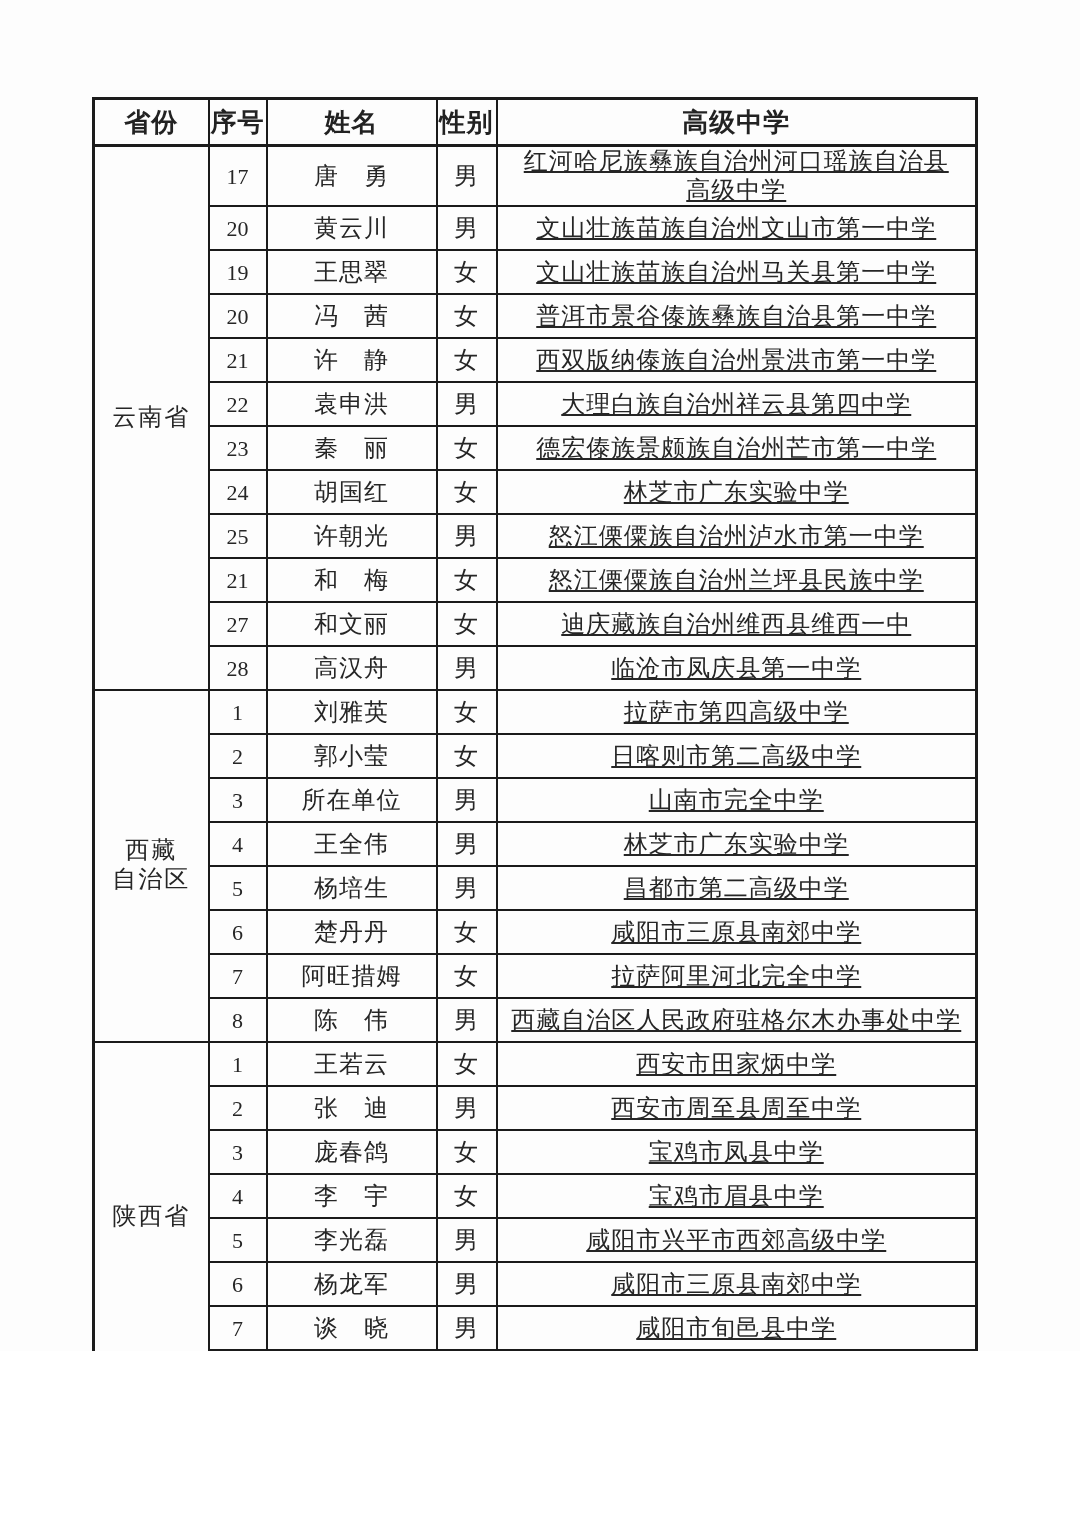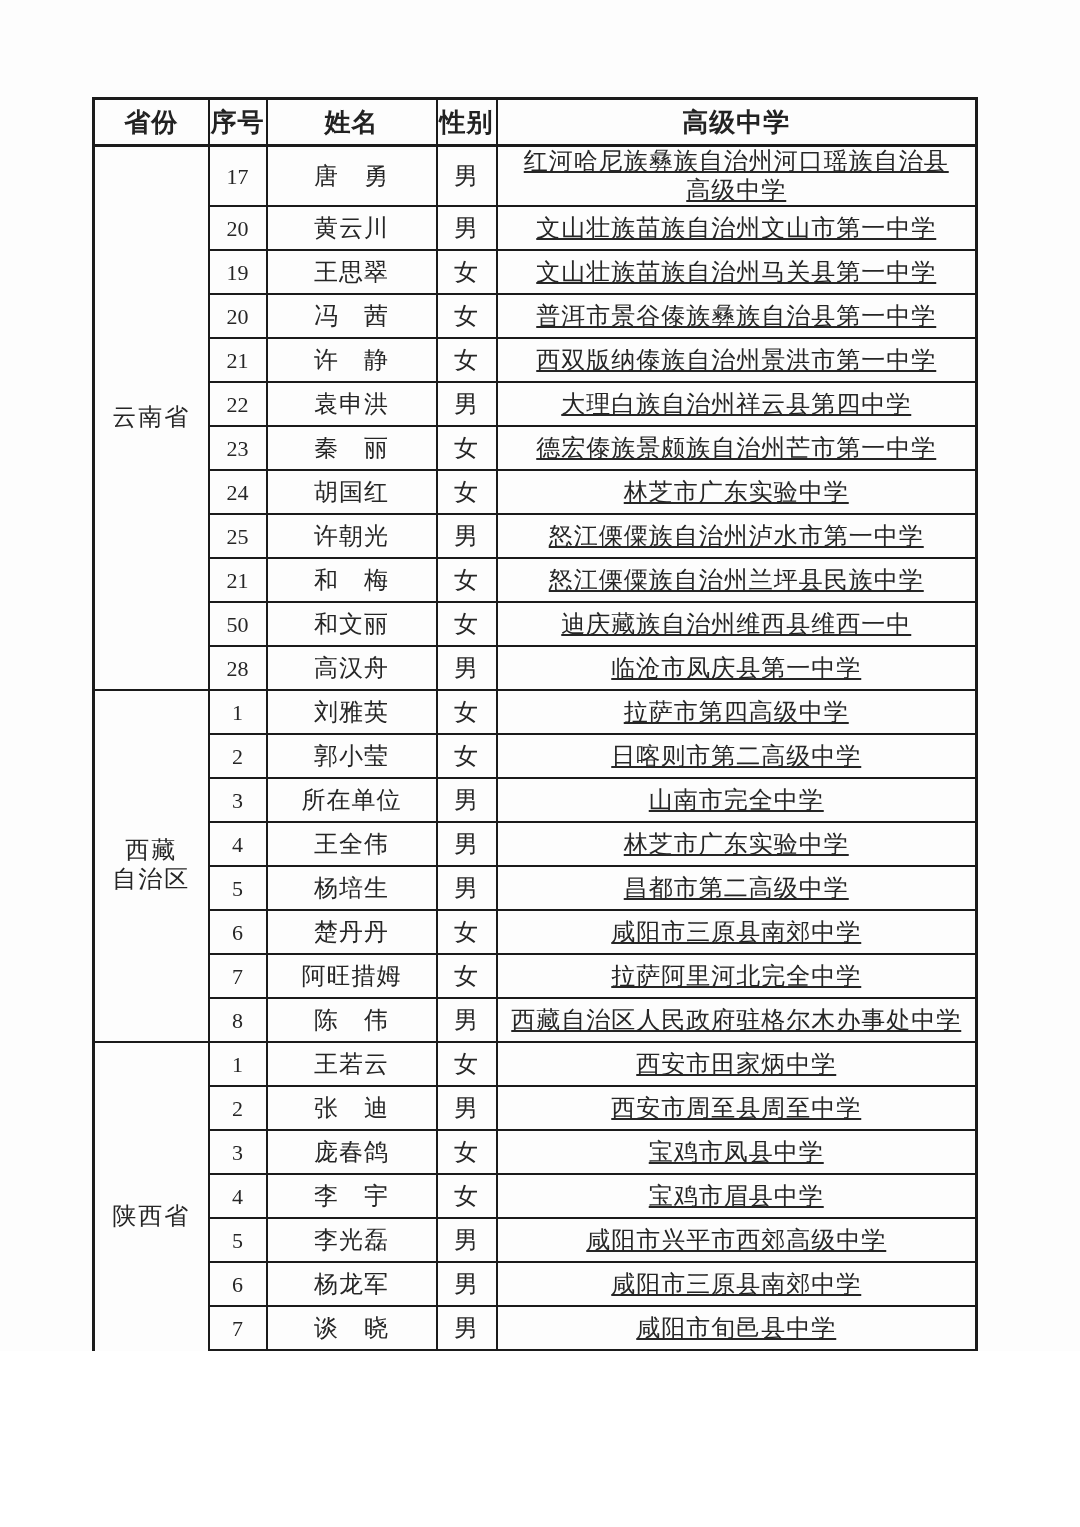--- a/index.html
+++ b/index.html
@@ -152,21 +152,21 @@
           <td class="cell-gender">男</td>
           <td class="cell-unit">怒江傈僳族自治州泸水市第一中学</td>
         </tr>
         <tr>
           <td class="cell-index">21</td>
           <td class="cell-name">和　梅</td>
           <td class="cell-gender">女</td>
           <td class="cell-unit">怒江傈僳族自治州兰坪县民族中学</td>
         </tr>
         <tr>
-          <td class="cell-index">50</td>
+          <td class="cell-index">27</td>
           <td class="cell-name">和文丽</td>
           <td class="cell-gender">女</td>
           <td class="cell-unit">迪庆藏族自治州维西县维西一中</td>
         </tr>
         <tr>
           <td class="cell-index">28</td>
           <td class="cell-name">高汉舟</td>
           <td class="cell-gender">男</td>
           <td class="cell-unit">临沧市凤庆县第一中学</td>
         </tr>

